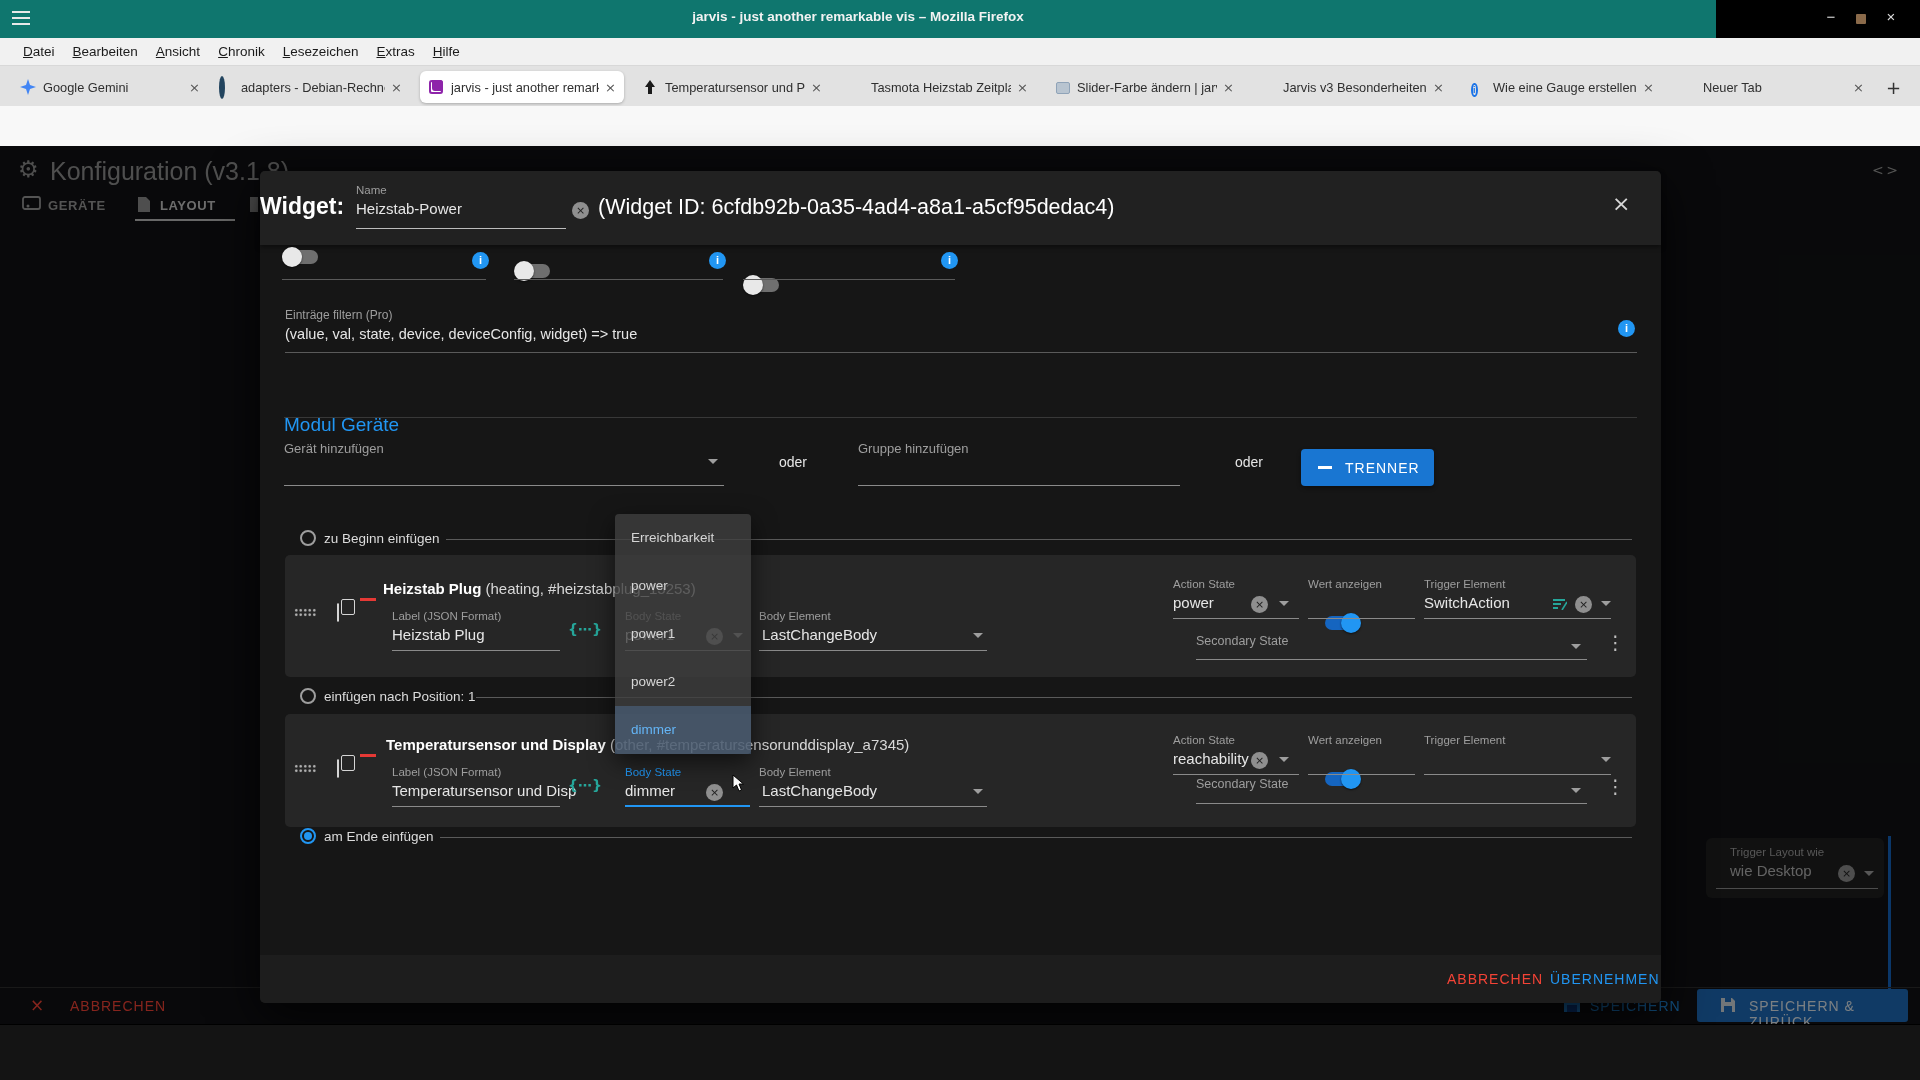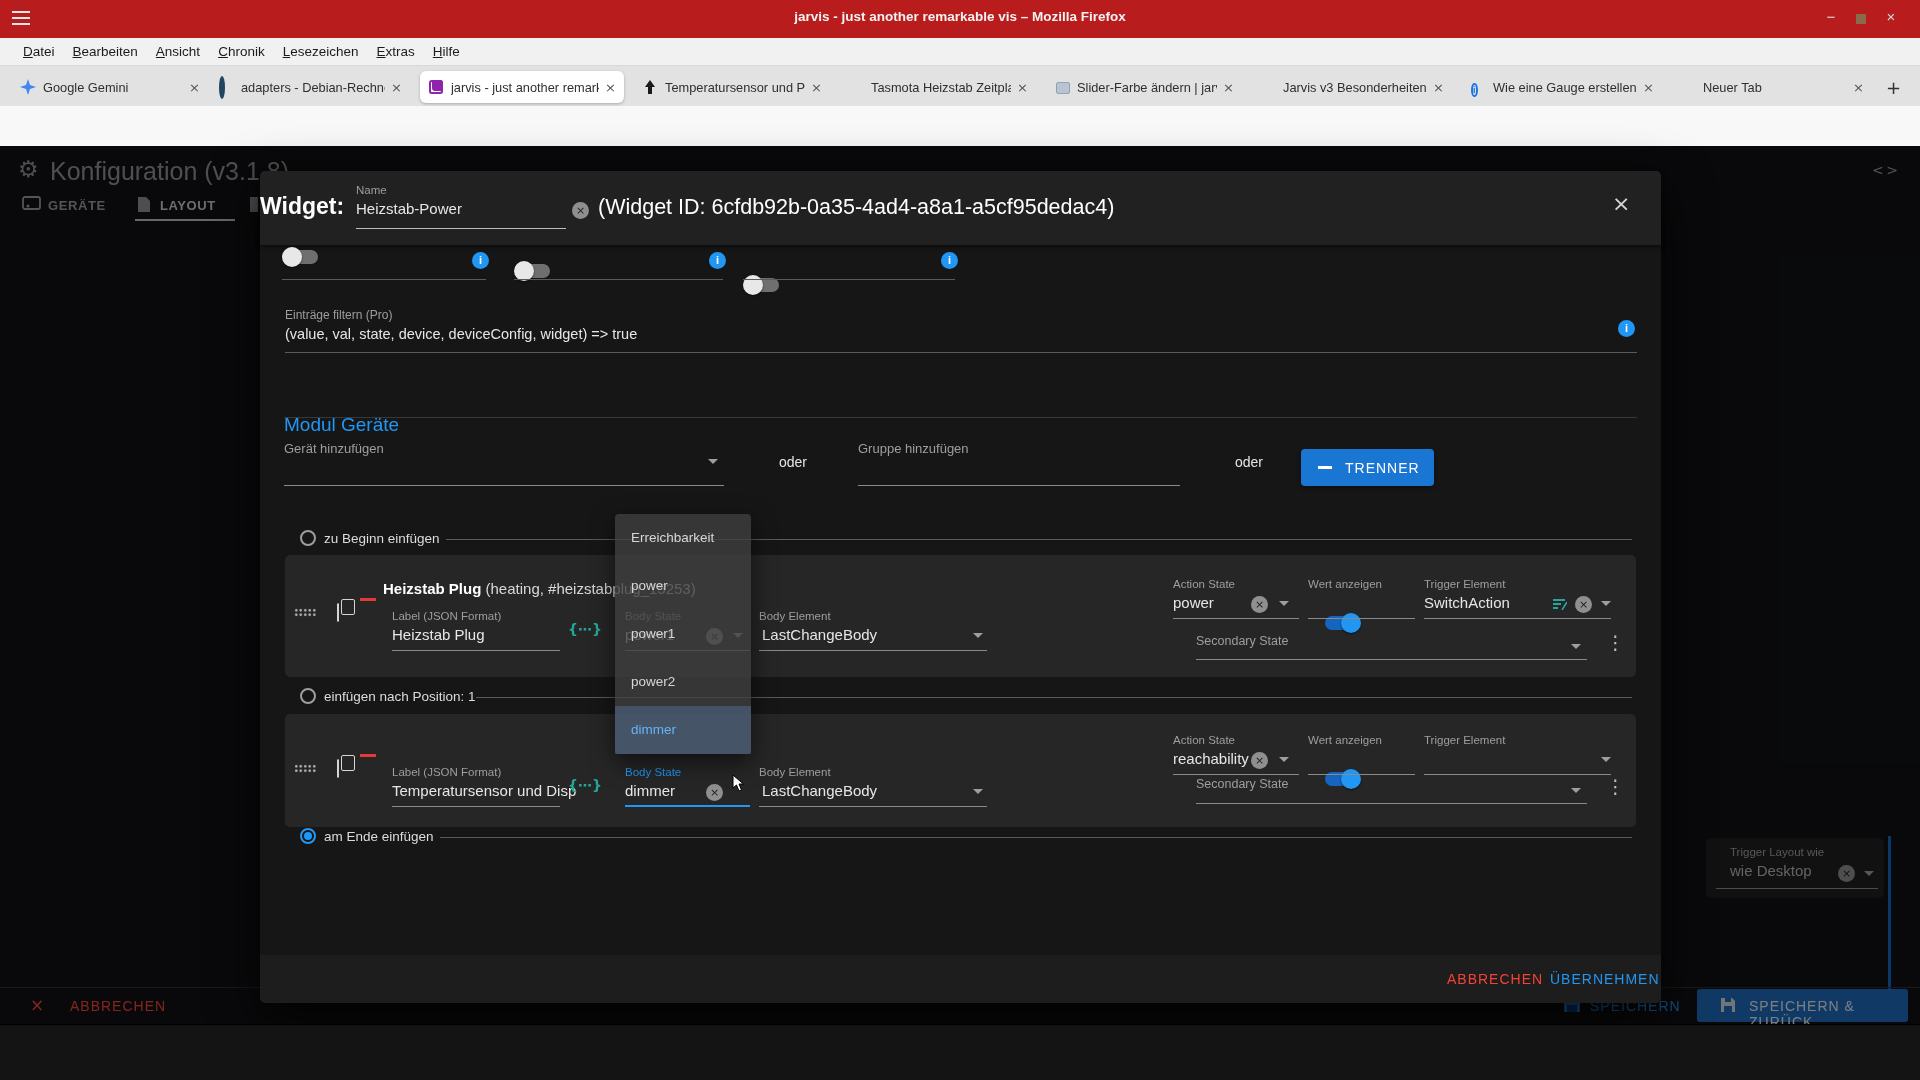--- a/index.html
+++ b/index.html
@@ -3,21 +3,21 @@
 <meta charset="utf-8">
 <style>
   html,body{margin:0;padding:0;background:#000;}
   #screen{position:relative;width:1920px;height:1080px;overflow:hidden;
     font-family:"Liberation Sans","DejaVu Sans",sans-serif;
     -webkit-font-smoothing:antialiased;}
   .abs{position:absolute;}
   .glyph{font-family:"DejaVu Sans",sans-serif;}
 
   
-  #titlebar{left:0;top:0;width:1920px;height:38px;background:#b91c1c;color:#fff;}
+  #titlebar{left:0;top:0;width:1716px;height:38px;background:#0f766e;color:#fff;}
   #titlebar .title{left:0;right:0;top:9px;text-align:center;font-size:13.5px;font-weight:bold;color:#f2f2f2;}
   .hamb{left:12px;top:11px;width:18px;height:14px;}
   .hamb i{display:block;height:2px;background:#e8e8e8;margin-bottom:4px;}
   .winbtn{top:4px;width:26px;height:26px;color:#ddd;font-size:15px;text-align:center;line-height:26px;}
   #maxbtn-sq{top:14px;width:10px;height:10px;background:#8a6a4a;border-radius:1px;}
 
   #menubar{left:0;top:38px;width:1920px;height:28px;background:#f1f1f1;border-bottom:1px solid #d8d8d8;display:flex;align-items:center;padding-left:14px;box-sizing:border-box;}
   .menu-item{display:inline-block;padding:0 9px;font-size:13.5px;color:#1b1b1b;line-height:27px;}
   .menu-item::first-letter{text-decoration:underline;}
 
@@ -409,20 +409,21 @@
     </div>
 
     <span class="abs radio" style="left:40px;top:517px;"></span>
     <span class="abs radio-lbl" style="left:64px;top:518px;">einfügen nach Position: 1</span>
     <div class="abs uline dim" style="left:216px;top:526px;width:1156px;"></div>
 
     <div class="card" style="top:543px;height:113px;">
       <span class="abs drag" style="left:9px;top:50px;"></span>
       <span class="abs copy-ic" style="left:52px;top:46px;"></span>
       <span class="abs trash-ic" style="left:75px;top:44px;"></span>
+      <span class="abs card-title" style="left:101px;top:22px;"><b>Temperatursensor und Display</b>&nbsp;<span>(other, #temperatursensorunddisplay_a7345)</span></span>
 
       <span class="abs lbl" style="left:107px;top:52px;">Label (JSON Format)</span>
       <span class="abs val" style="left:107px;top:68px;">Temperatursensor und Disp</span>
       <div class="abs uline" style="left:107px;top:92px;width:168px;"></div>
       <span class="abs teal glyph" style="left:283px;top:63px;font-size:14px;font-weight:bold;">{⋯}</span>
 
       <span class="abs lbl" style="left:340px;top:52px;color:#2196f3;">Body State</span>
       <span class="abs val" style="left:340px;top:68px;">dimmer</span>
       <span class="abs clear-ic glyph" style="left:421px;top:70px;">×</span>
       <div class="abs" style="left:340px;top:91px;width:125px;height:2px;background:#2196f3;"></div>

